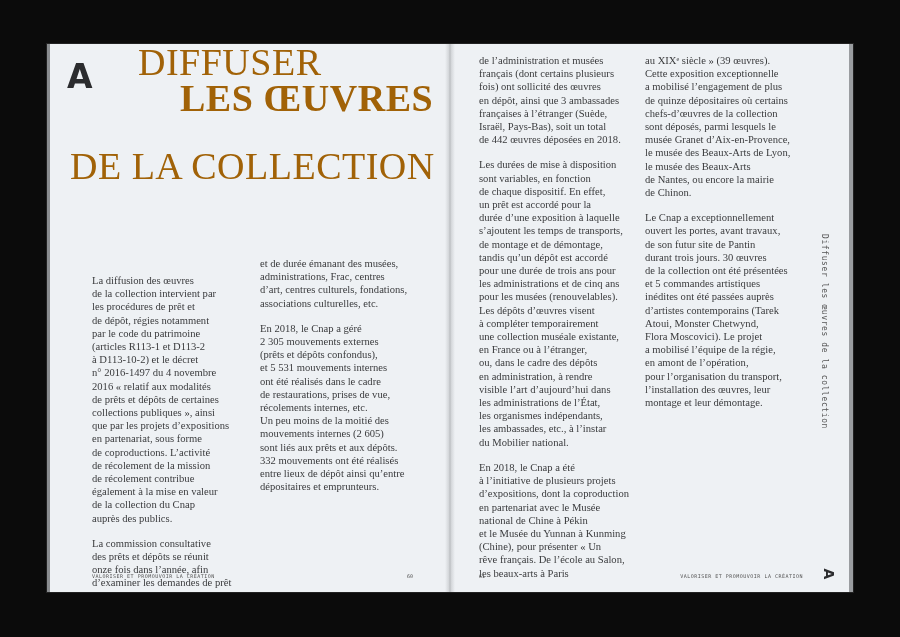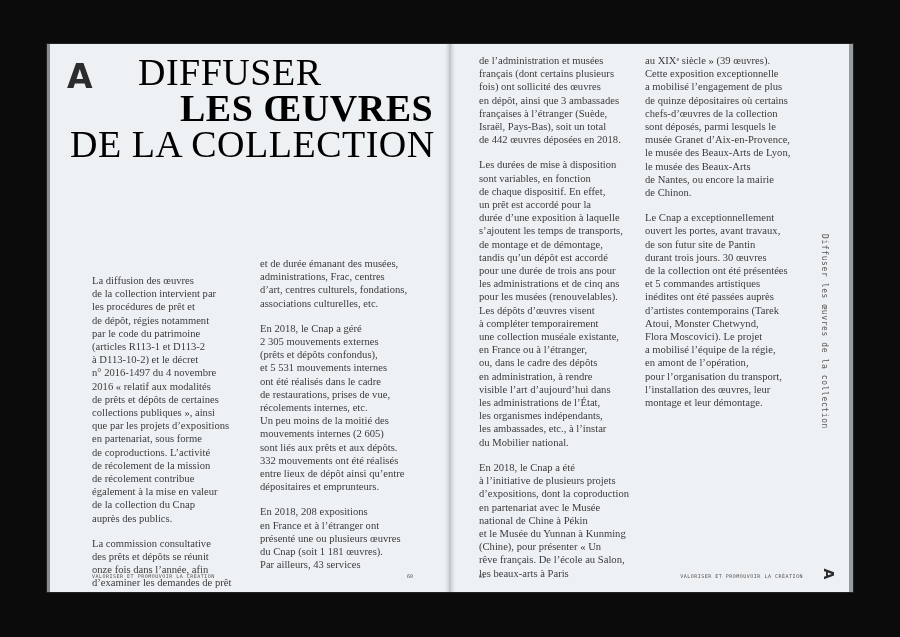--- a/index.html
+++ b/index.html
@@ -15,25 +15,25 @@
     .page.left { left: 0; width: 403px; border-left: 3px solid #8a8d90; box-sizing: border-box; }
     .page.right { left: 403px; width: 403px; border-right: 4px solid #9a9da0; box-sizing: border-box; }
     .gutter {
       position: absolute; left: 398px; top: 0; width: 10px; height: 548px;
       background: linear-gradient(to right, #eef1f4 0%, #d2d5d8 40%, #b8bbbe 50%, #d2d5d8 60%, #eef1f4 100%);
     }
     .section-letter {
       position: absolute; left: 17px; top: 13px; font-family: "DejaVu Sans", sans-serif;
       font-weight: bold; font-size: 33px; color: #2b2c2e; letter-spacing: -1px;
     }
-    .title { position: absolute; left: 18px; top: 10px; width: 352px; color: #000000; }
+    .title { position: absolute; left: 18px; top: 0; width: 352px; color: #a16207; }
     .title .line { display: block; font-family: "Liberation Serif", serif; font-size: 38px; line-height: 36px; white-space: nowrap; letter-spacing: 0.5px; }
     .title .l1 { padding-left: 70px; }
     .title .l2 { padding-left: 112px; font-weight: bold; }
-    .title .l3 { padding-left: 2px; }
+    .title .l3 { padding-left: 2px; margin-top: 32px; }
     .col {
       position: absolute; font-family: Liberation Serif, serif; font-size: 10.6px; line-height: 13.2px;
       color: #3a3b3d; width: 170px;
     }
     .col p { margin: 0 0 12px 0; white-space: pre-line; }
     .col.c1 { left: 42px; top: 230px; }
     .col.c2 { left: 210px; top: 213px; }
     .col.c3 { left: 29px; top: 10px; }
     .col.c4 { left: 195px; top: 10px; width: 180px; }
     .footer-run {
@@ -97,25 +97,20 @@
 et 5 531 mouvements internes
 ont été réalisés dans le cadre
 de restaurations, prises de vue,
 récolements internes, etc.
 Un peu moins de la moitié des
 mouvements internes (2 605)
 sont liés aux prêts et aux dépôts.
 332 mouvements ont été réalisés
 entre lieux de dépôt ainsi qu’entre
 dépositaires et emprunteurs.</p>
-      <p>En 2018, 208 expositions
-en France et à l’étranger ont
-présenté une ou plusieurs œuvres
-du Cnap (soit 1 181 œuvres).
-Par ailleurs, 43 services</p>
     </div>
     <div class="footer-run" style="left:42px;">Valoriser et promouvoir la création</div>
     <div class="folio" style="left:357px;">60</div>
   </div>
 
   <div class="gutter"></div>
 
   <div class="page right">
     <div class="col c3">
       <p>de l’administration et musées

